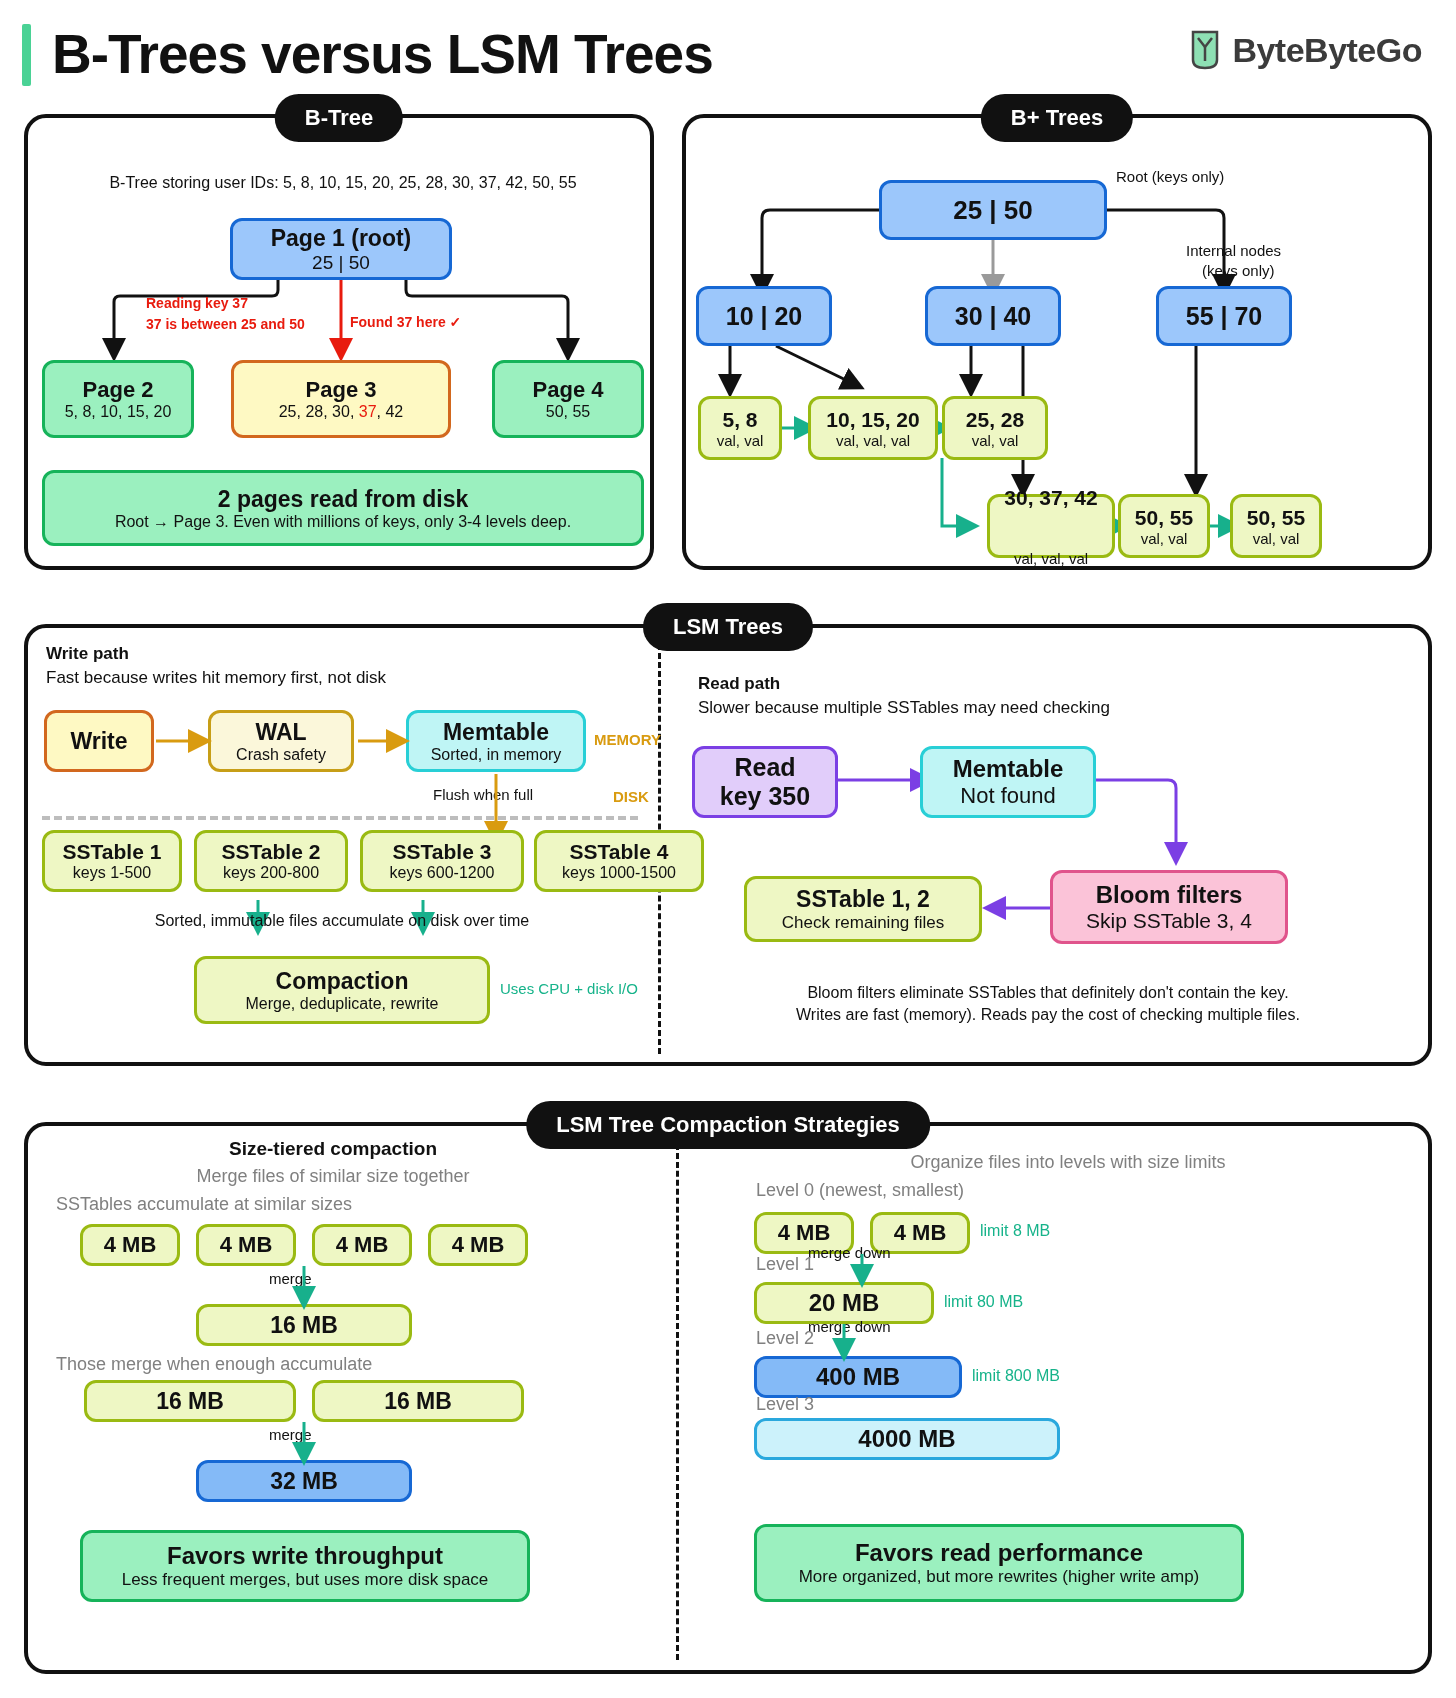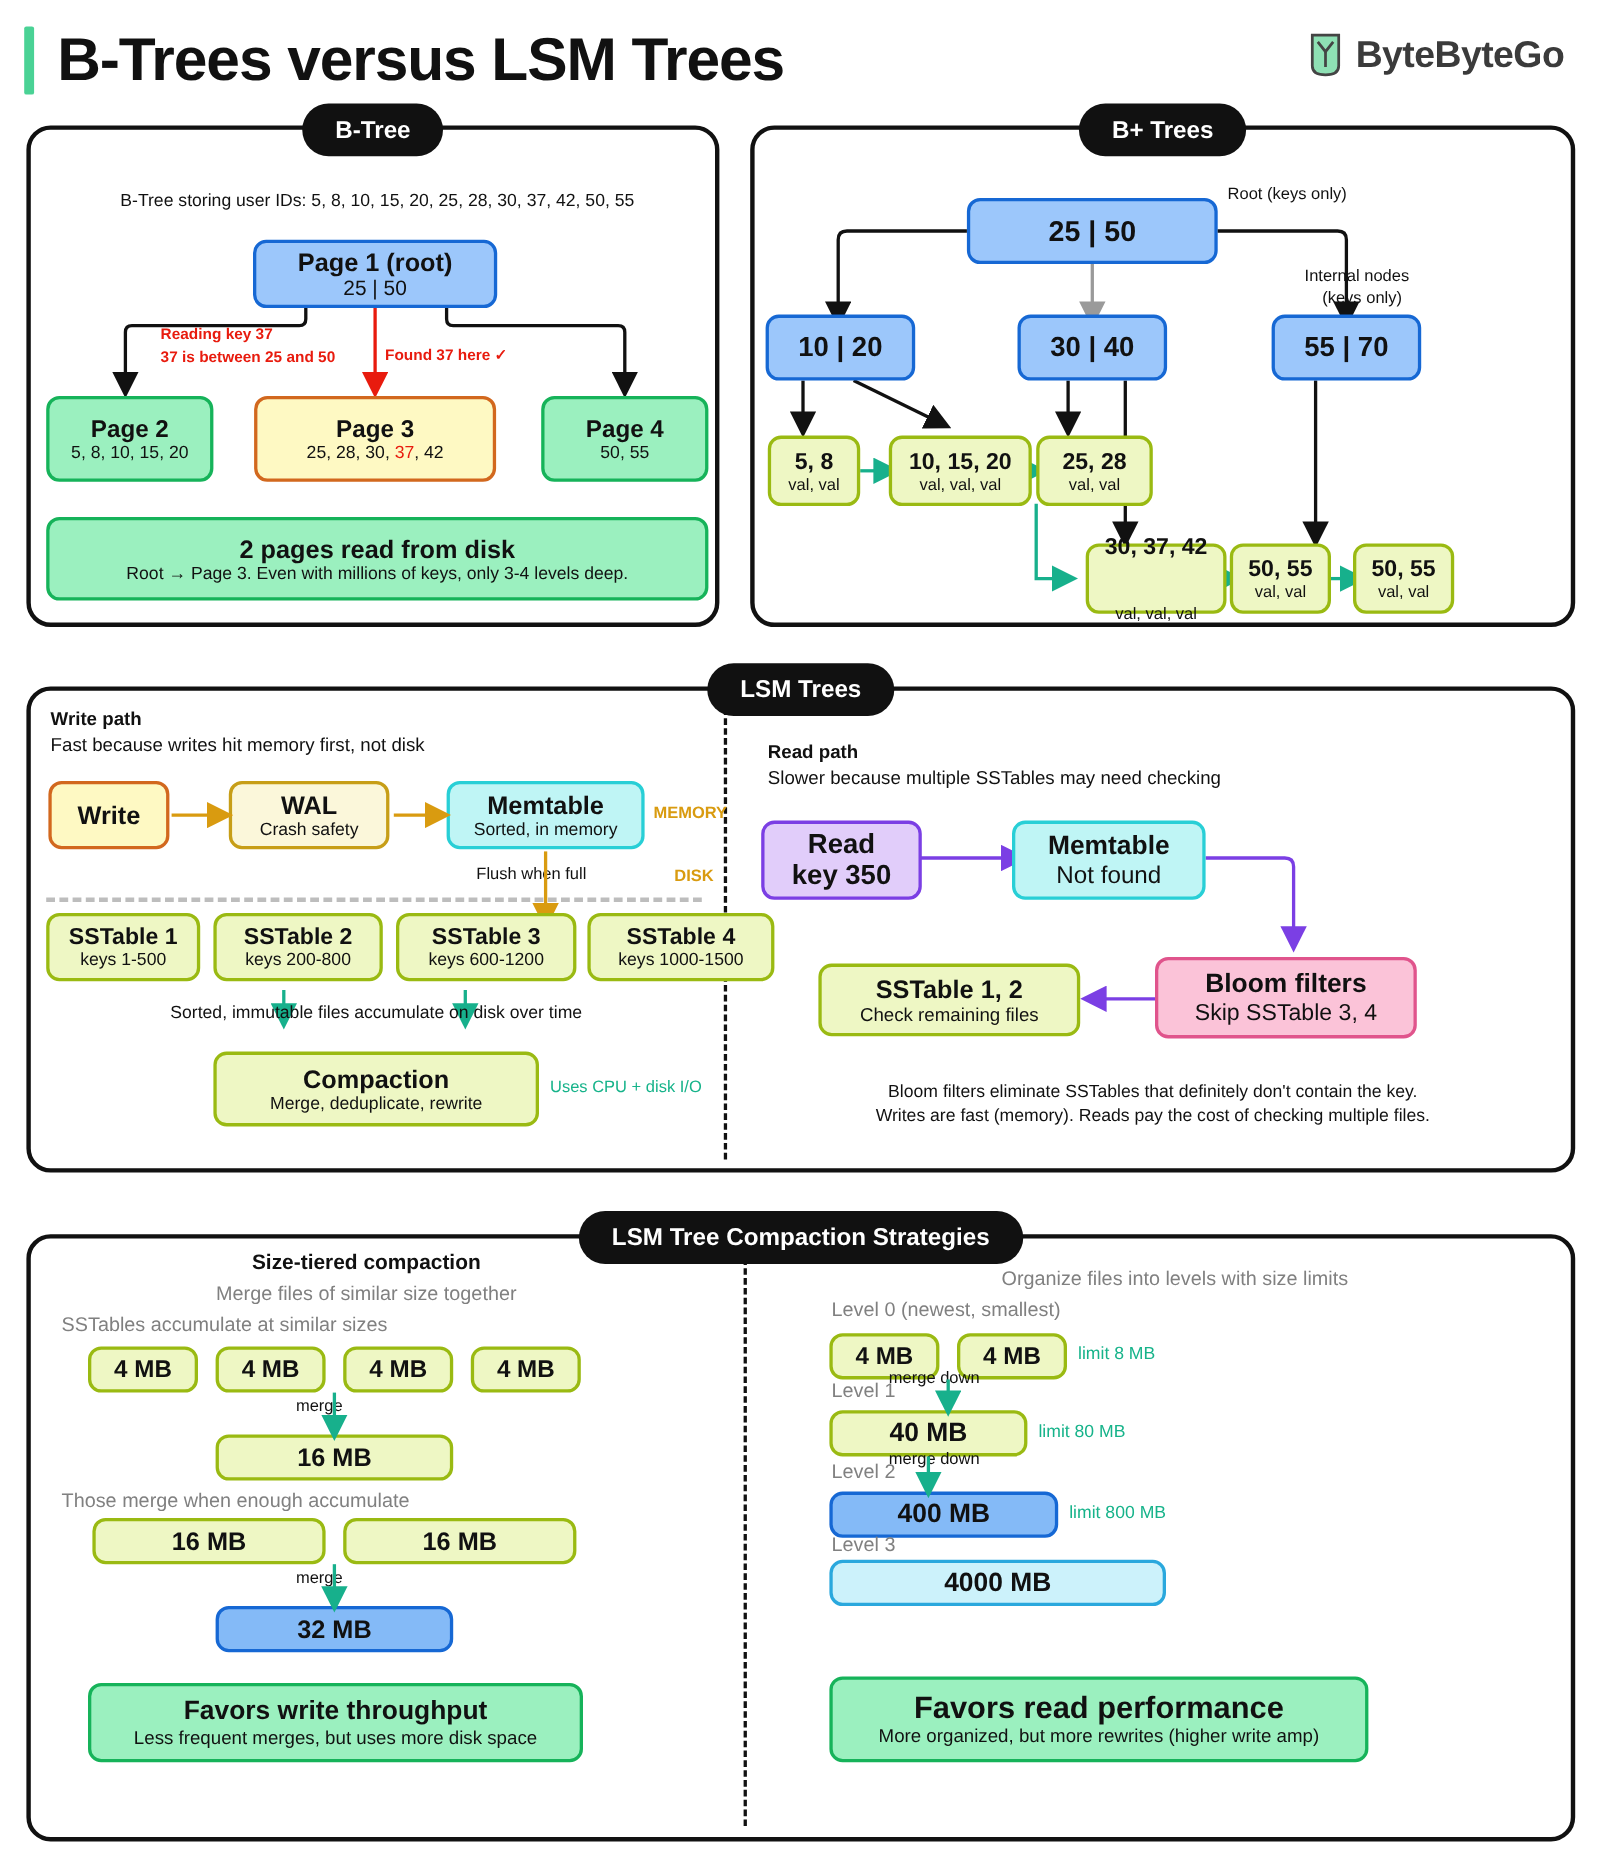--- a/index.html
+++ b/index.html
@@ -355,40 +355,40 @@
   </div>
   <div class="node lime" style="left:842px; top:86px; width:100px; height:42px;">
     <div class="t1" style="font-size:22px;">4 MB</div>
   </div>
   <div class="lbl lbl-teal" style="left:952px; top:96px; font-size:16px;">limit 8 MB</div>
 
   <div class="lbl" style="left:780px; top:118px; font-size:15px;">merge down</div>
   <div class="lbl lbl-gray" style="left:728px; top:128px; font-size:18px;">Level 1</div>
 
   <div class="node lime" style="left:726px; top:156px; width:180px; height:42px;">
-    <div class="t1" style="font-size:24px;">40 MB</div>
+    <div class="t1" style="font-size:24px;">20 MB</div>
   </div>
   <div class="lbl lbl-teal" style="left:916px; top:167px; font-size:16px;">limit 80 MB</div>
 
   <div class="lbl" style="left:780px; top:192px; font-size:15px;">merge down</div>
   <div class="lbl lbl-gray" style="left:728px; top:202px; font-size:18px;">Level 2</div>
 
   <div class="node brightblue" style="left:726px; top:230px; width:208px; height:42px;">
     <div class="t1" style="font-size:24px;">400 MB</div>
   </div>
   <div class="lbl lbl-teal" style="left:944px; top:241px; font-size:16px;">limit 800 MB</div>
 
   <div class="lbl lbl-gray" style="left:728px; top:268px; font-size:18px;">Level 3</div>
   <div class="node lightblue" style="left:726px; top:292px; width:306px; height:42px;">
     <div class="t1" style="font-size:24px;">4000 MB</div>
   </div>
 
 
   <div class="node green" style="left:726px; top:398px; width:490px; height:78px;">
-    <div class="t1" style="font-size:28px;">Favors read performance</div>
+    <div class="t1" style="font-size:24px;">Favors read performance</div>
     <div class="t2" style="font-size:17px;">More organized, but more rewrites (higher write amp)</div>
   </div>
 
   <svg class="arrows" width="1408" height="552">
     <defs>
       <marker id="tl4" markerWidth="8" markerHeight="8" refX="4" refY="4" orient="auto">
         <path d="M0,0 L8,4 L0,8 z" fill="#17b08c"></path>
         </marker>
     </defs>
     <path d="M276,140 L276,172" fill="none" stroke="#17b08c" stroke-width="3" marker-end="url(#tl4)"></path>

